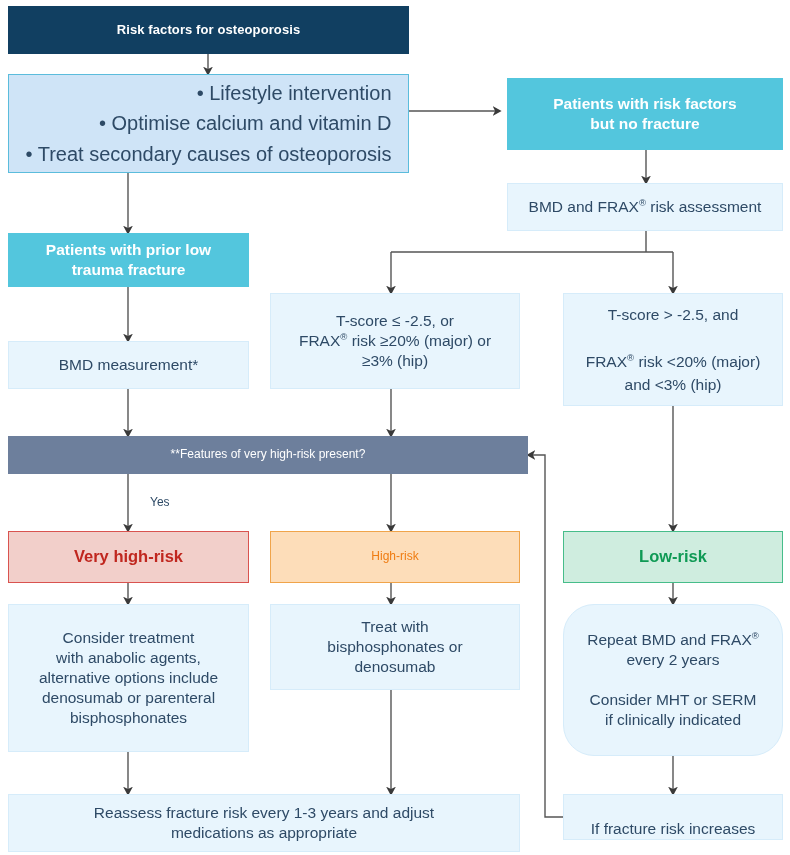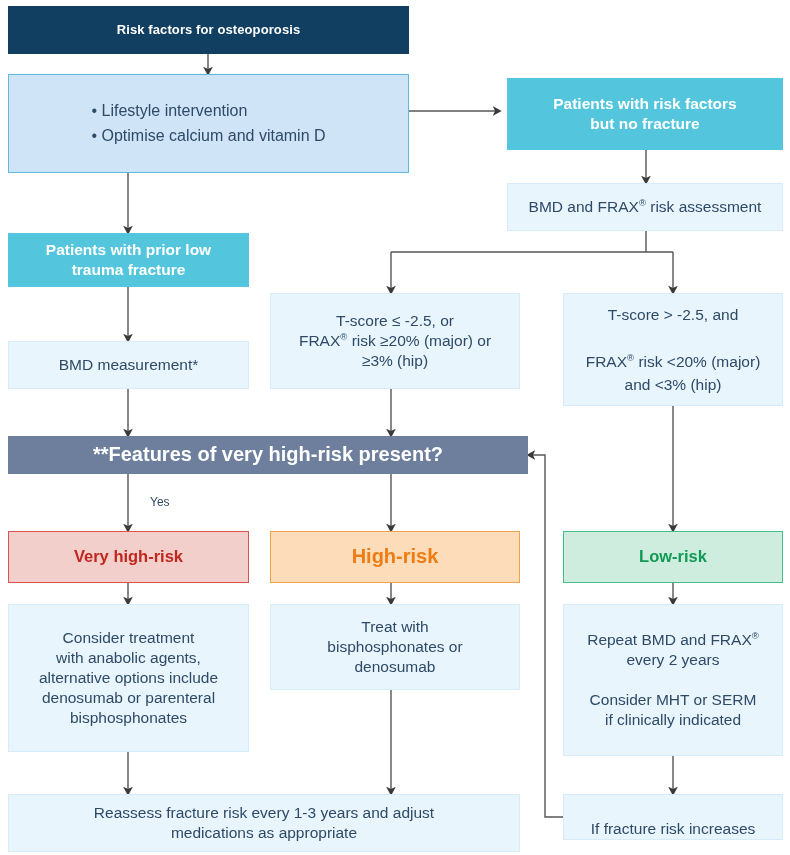--- a/index.html
+++ b/index.html
@@ -67,47 +67,47 @@
   }
   .n-lightblue {
     background: #e8f5fd;
     border: 1px solid #d6ecfa;
     color: #2e4a66;
     font-size: 15.5px;
   }
   .n-grey {
     background: #6d7f9c;
     color: #ffffff;
-    font-weight: bold;
-    font-size: 20px;
+    font-weight: normal;
+    font-size: 12px;
   }
   .n-veryhigh {
     background: #f2cfca;
     border: 1.5px solid #d9534f;
     color: #c0271f;
     font-weight: bold;
     font-size: 16.5px;
   }
   .n-high {
     background: #fdddb9;
     border: 1.5px solid #f0a44a;
     color: #ef7c12;
-    font-weight: bold;
-    font-size: 20px;
+    font-weight: normal;
+    font-size: 12px;
   }
   .n-low {
     background: #cfeddf;
     border: 1.5px solid #46bd8a;
     color: #0f9a55;
     font-weight: bold;
     font-size: 16.5px;
   }
   .bullets {
-    text-align: left;
-    font-size: 16px;
+    text-align: right;
+    font-size: 20px;
     line-height: 1.52;
   }
   .edge-label {
     position: absolute;
     font-size: 12px;
     color: #2e4a66;
     white-space: nowrap;
   }
   sup {
     font-size: 0.62em;
@@ -174,20 +174,21 @@
   </svg>
 
   <div class="node n-header" style="left:8px; top:6px; width:401px; height:48px;">
     <span class="txt">Risk factors for osteoporosis</span>
   </div>
 
   <div class="node n-bluefill" style="left:8px; top:74px; width:401px; height:99px;">
     <div class="bullets">
       <div>• Lifestyle intervention</div>
       <div>• Optimise calcium and vitamin D</div>
+      <div>• Treat secondary causes of osteoporosis</div>
     </div>
   </div>
 
   <div class="node n-teal" style="left:507px; top:78px; width:276px; height:72px;">
     <span class="txt">Patients with risk factors
 but no fracture</span>
   </div>
 
   <div class="node n-teal" style="left:8px; top:233px; width:241px; height:54px;">
     <span class="txt">Patients with prior low
@@ -236,21 +237,21 @@
 denosumab or parenteral
 bisphosphonates</span>
   </div>
 
   <div class="node n-lightblue" style="left:270px; top:604px; width:250px; height:86px;">
     <span class="txt">Treat with
 bisphosphonates or
 denosumab</span>
   </div>
 
-  <div class="node n-lightblue" style="left:563px; top:604px; width:220px; height:152px;">
+  <div class="node n-lightblue" style="left:563px; top:604px; width:220px; height:152px;border-radius:31px;">
     <span class="txt"><span>Repeat BMD and FRAX</span><sup>®</sup><span style="white-space:pre-line;">
 every 2 years</span><br><br><span style="white-space:pre-line;">Consider MHT or SERM
 if clinically indicated</span></span>
   </div>
 
   <div class="node n-lightblue" style="left:8px; top:794px; width:512px; height:58px;">
     <span class="txt">Reassess fracture risk every 1-3 years and adjust
 medications as appropriate</span>
   </div>
 

